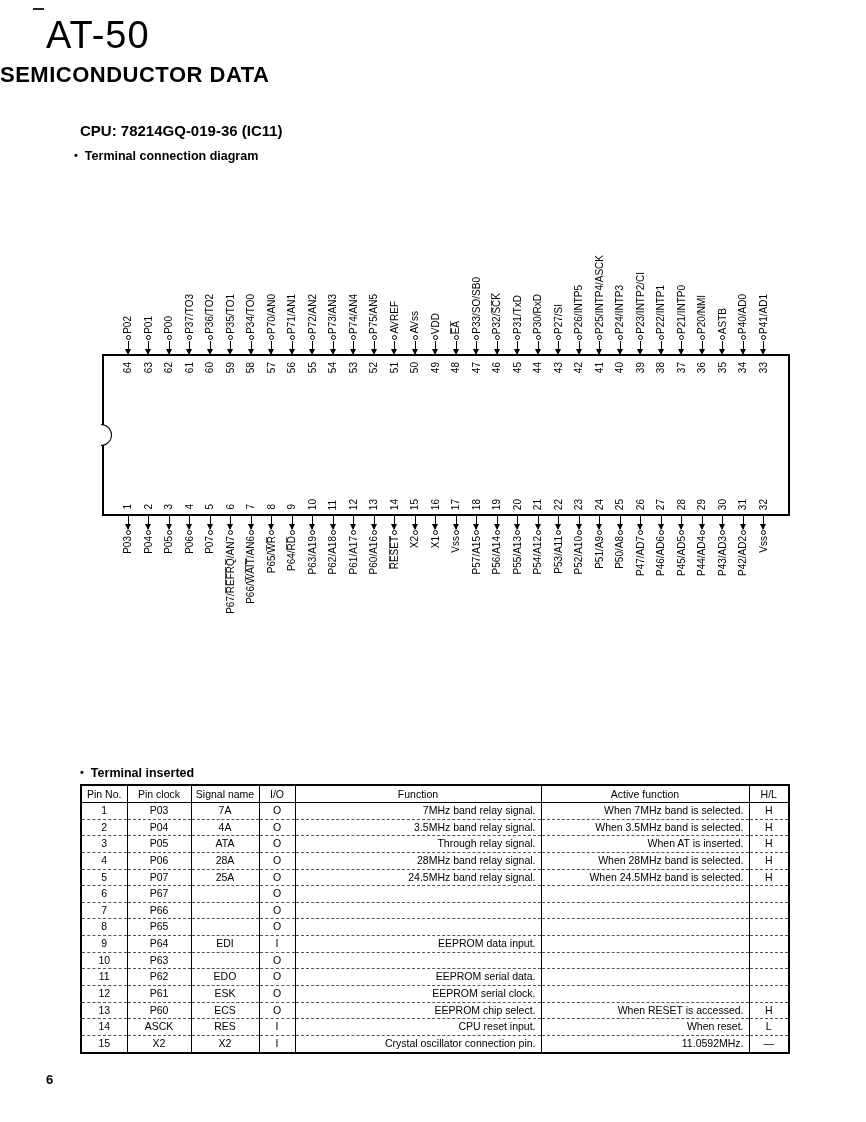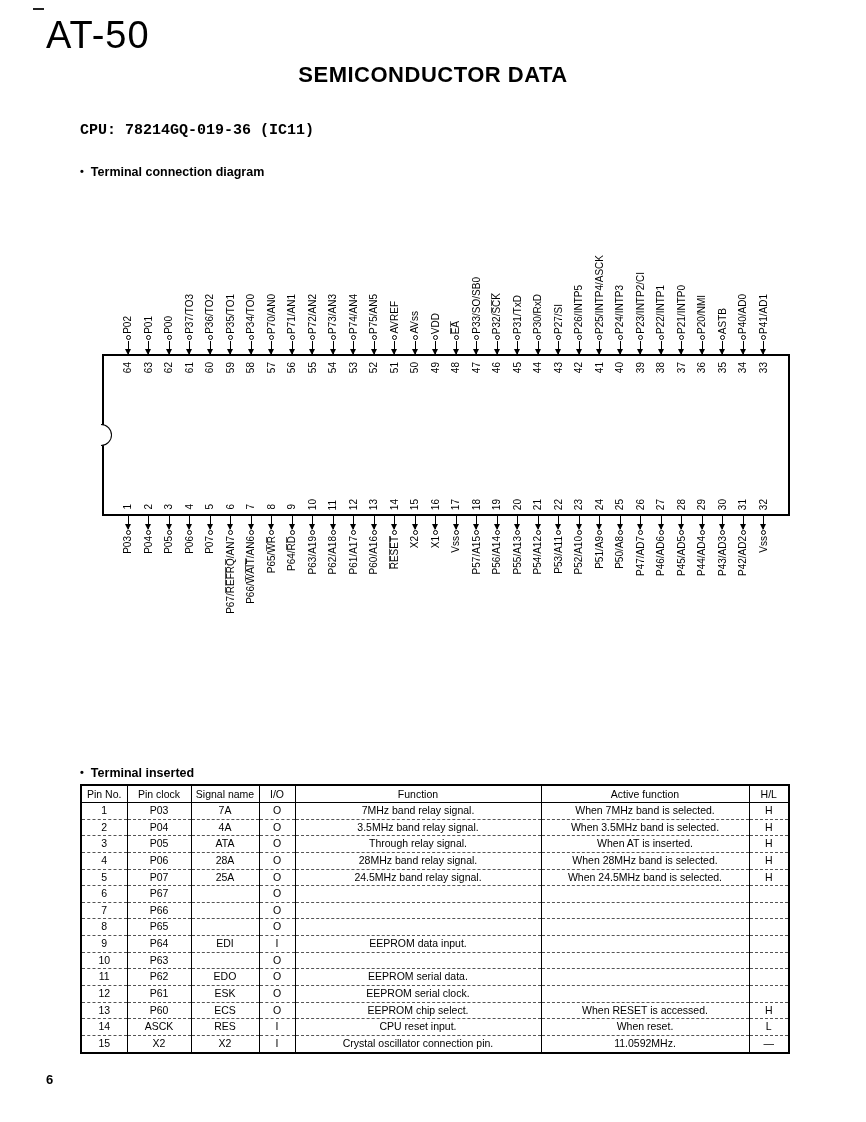--- a/index.html
+++ b/index.html
@@ -4,24 +4,24 @@
 <style>
   * { margin:0; padding:0; box-sizing:border-box; }
   html,body { background:#e8e8e8; }
   body { font-family:"Liberation Sans", sans-serif; color:#000; }
   .page {
     position:relative; width:866px; height:1122px; margin:0 auto;
     background:#ffffff; overflow:hidden;padding-left:28px;
   }
   .corner-mark { position:absolute; left:33px; top:8px; width:11px; height:2px; background:#222; }
   .model { position:absolute; left:46px; top:14px; font-size:38px; font-weight:400; letter-spacing:1px; }
-  .doc-title { position:absolute; left:0; right:0; top:62px; text-align:center; font-size:22px; font-weight:700; letter-spacing:0.5px; }
-  .cpu-heading { position:absolute; left:80px; top:122px; font-size:15px; font-weight:700;font-family:Liberation Mono, monospace; }
+  .doc-title { position:absolute; left:0; right:0; top:62px; text-align:left; font-size:22px; font-weight:700; letter-spacing:0.5px; }
+  .cpu-heading { position:absolute; left:80px; top:122px; font-size:15px; font-weight:700; }
   .section-heading { position:absolute; font-size:12.5px; font-weight:700; }
-  .diagram-heading { left:80px; top:149px;margin-top:16px; }
+  .diagram-heading { left:74px; top:149px; }
   .table-heading { left:80px; top:766px; }
   .bullet { display:inline-block; margin-right:7px; font-size:11px; vertical-align:1px; }
 
   
   .diagram { position:absolute; left:102px; top:196px; width:688px; height:480px; }
   .chip-body { position:absolute; left:0; top:158px; width:688px; height:162px; border:2.5px solid #000; background:#fff; }
   .chip-notch { position:absolute; left:-1px; top:228px; width:11px; height:22px; background:#fff;
                 border:1.5px solid #000; border-left:none; border-radius:0 11px 11px 0; z-index:2; }
   .pins-row { position:absolute; left:16px; width:656px; display:flex; }
   .pin-col { width:20.5px; display:flex; flex-direction:column; align-items:center; }
@@ -48,21 +48,21 @@
     border:1px solid #000; border-bottom:1.5px solid #000;
     font-size:10.5px; font-weight:400; text-align:center; padding:2px 3px; height:17px;
   }
   .func-table td {
     border-left:1px solid #000; border-right:1px solid #000; border-bottom:1px dashed #555;
     font-size:10.5px; padding:1px 5px; height:15px; line-height:1.3;
     overflow:hidden; white-space:nowrap;
   }
   .func-table tr:last-child td { border-bottom:none; }
   .c-center { text-align:center; }
-  .c-left { text-align:center; }
+  .c-left { text-align:right; }
 
   .page-number { position:absolute; left:46px; top:1072px; font-size:13px; font-weight:700; }
 </style>
 </head>
 <body>
 
 <div class="page">
 
   <div class="corner-mark"></div>
   <div class="model">AT-50</div>

